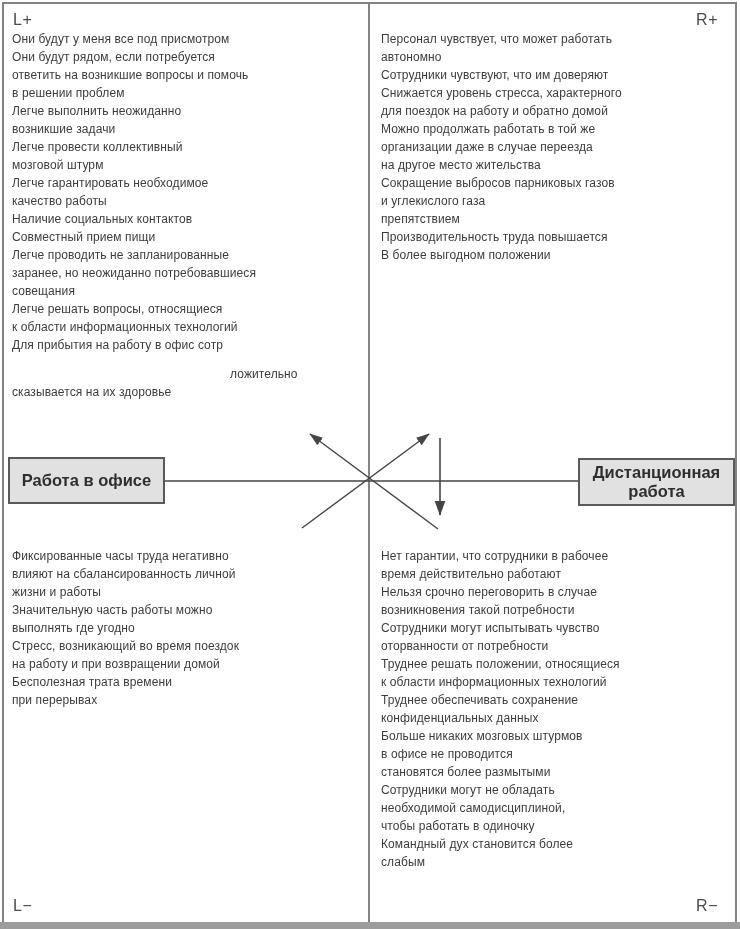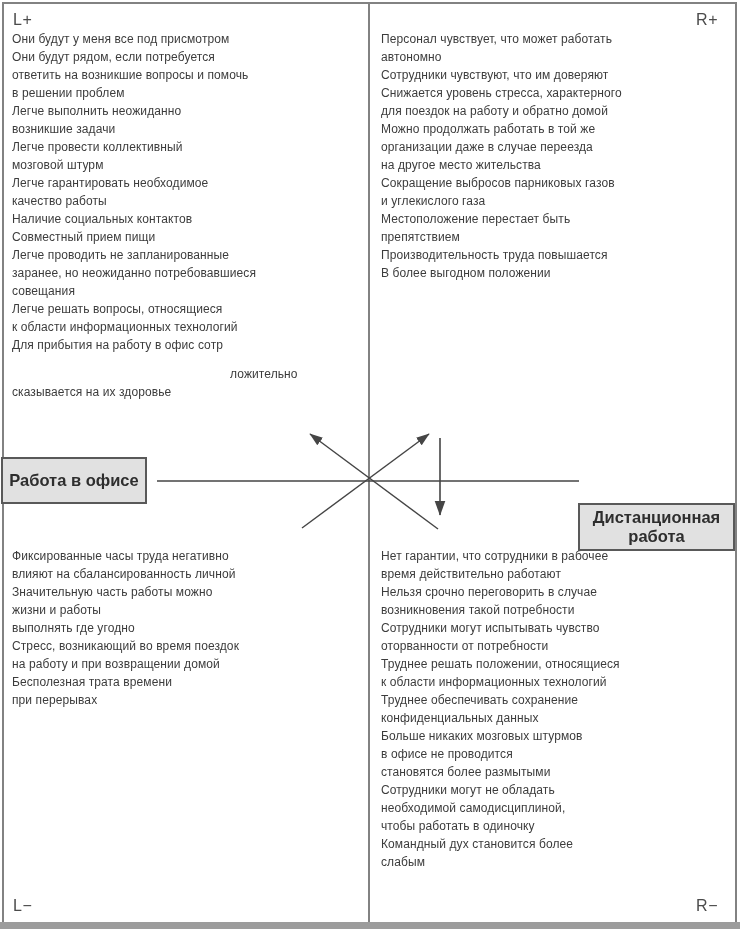--- a/index.html
+++ b/index.html
@@ -44,22 +44,22 @@
   .tblock.q-bl{left:12px;top:547px;}
   .tblock.q-br{left:381px;top:547px;}
   .node{
     position:absolute;box-sizing:border-box;
     background:var(--node-fill,#e1e1e1);
     border:2px solid var(--node-border,#595959);
     display:flex;align-items:center;justify-content:center;
     text-align:center;
     font-weight:bold;font-size:16.5px;line-height:19px;color:#2e2e2e;
   }
-  .node.left{left:1px;top:457px;width:146px;height:47px;}
-  .node.right{left:578px;top:458px;width:157px;height:48px;padding:8px 4px;margin-top:45px;}
+  .node.left{left:8px;top:457px;width:157px;height:47px;}
+  .node.right{left:578px;top:458px;width:157px;height:48px;padding:8px 4px;}
 </style>
 </head>
 <body>
 
 <div class="canvas">
 
   <div class="frame"></div>
   <div class="divider"></div>
   <div class="bottom-strip"></div>
 
@@ -106,30 +106,29 @@
       <div>Персонал чувствует, что может работать</div>
       <div>автономно</div>
       <div>Сотрудники чувствуют, что им доверяют</div>
       <div>Снижается уровень стресса, характерного</div>
       <div>для поездок на работу и обратно домой</div>
       <div>Можно продолжать работать в той же</div>
       <div>организации даже в случае переезда</div>
       <div>на другое место жительства</div>
       <div>Сокращение выбросов парниковых газов</div>
       <div>и углекислого газа</div>
-      <div>Местоположение перестает быть</div>
       <div>препятствием</div>
       <div>Производительность труда повышается</div>
       <div>В более выгодном положении</div>
     </div>
   <div class="tblock q-bl">
       <div>Фиксированные часы труда негативно</div>
       <div>влияют на сбалансированность личной</div>
+      <div>жизни и работы</div>
       <div>Значительную часть работы можно</div>
-      <div>жизни и работы</div>
       <div>выполнять где угодно</div>
       <div>Стресс, возникающий во время поездок</div>
       <div>на работу и при возвращении домой</div>
       <div>Бесполезная трата времени</div>
       <div>при перерывах</div>
     </div>
   <div class="tblock q-br">
       <div>Нет гарантии, что сотрудники в рабочее</div>
       <div>время действительно работают</div>
       <div>Нельзя срочно переговорить в случае</div>

